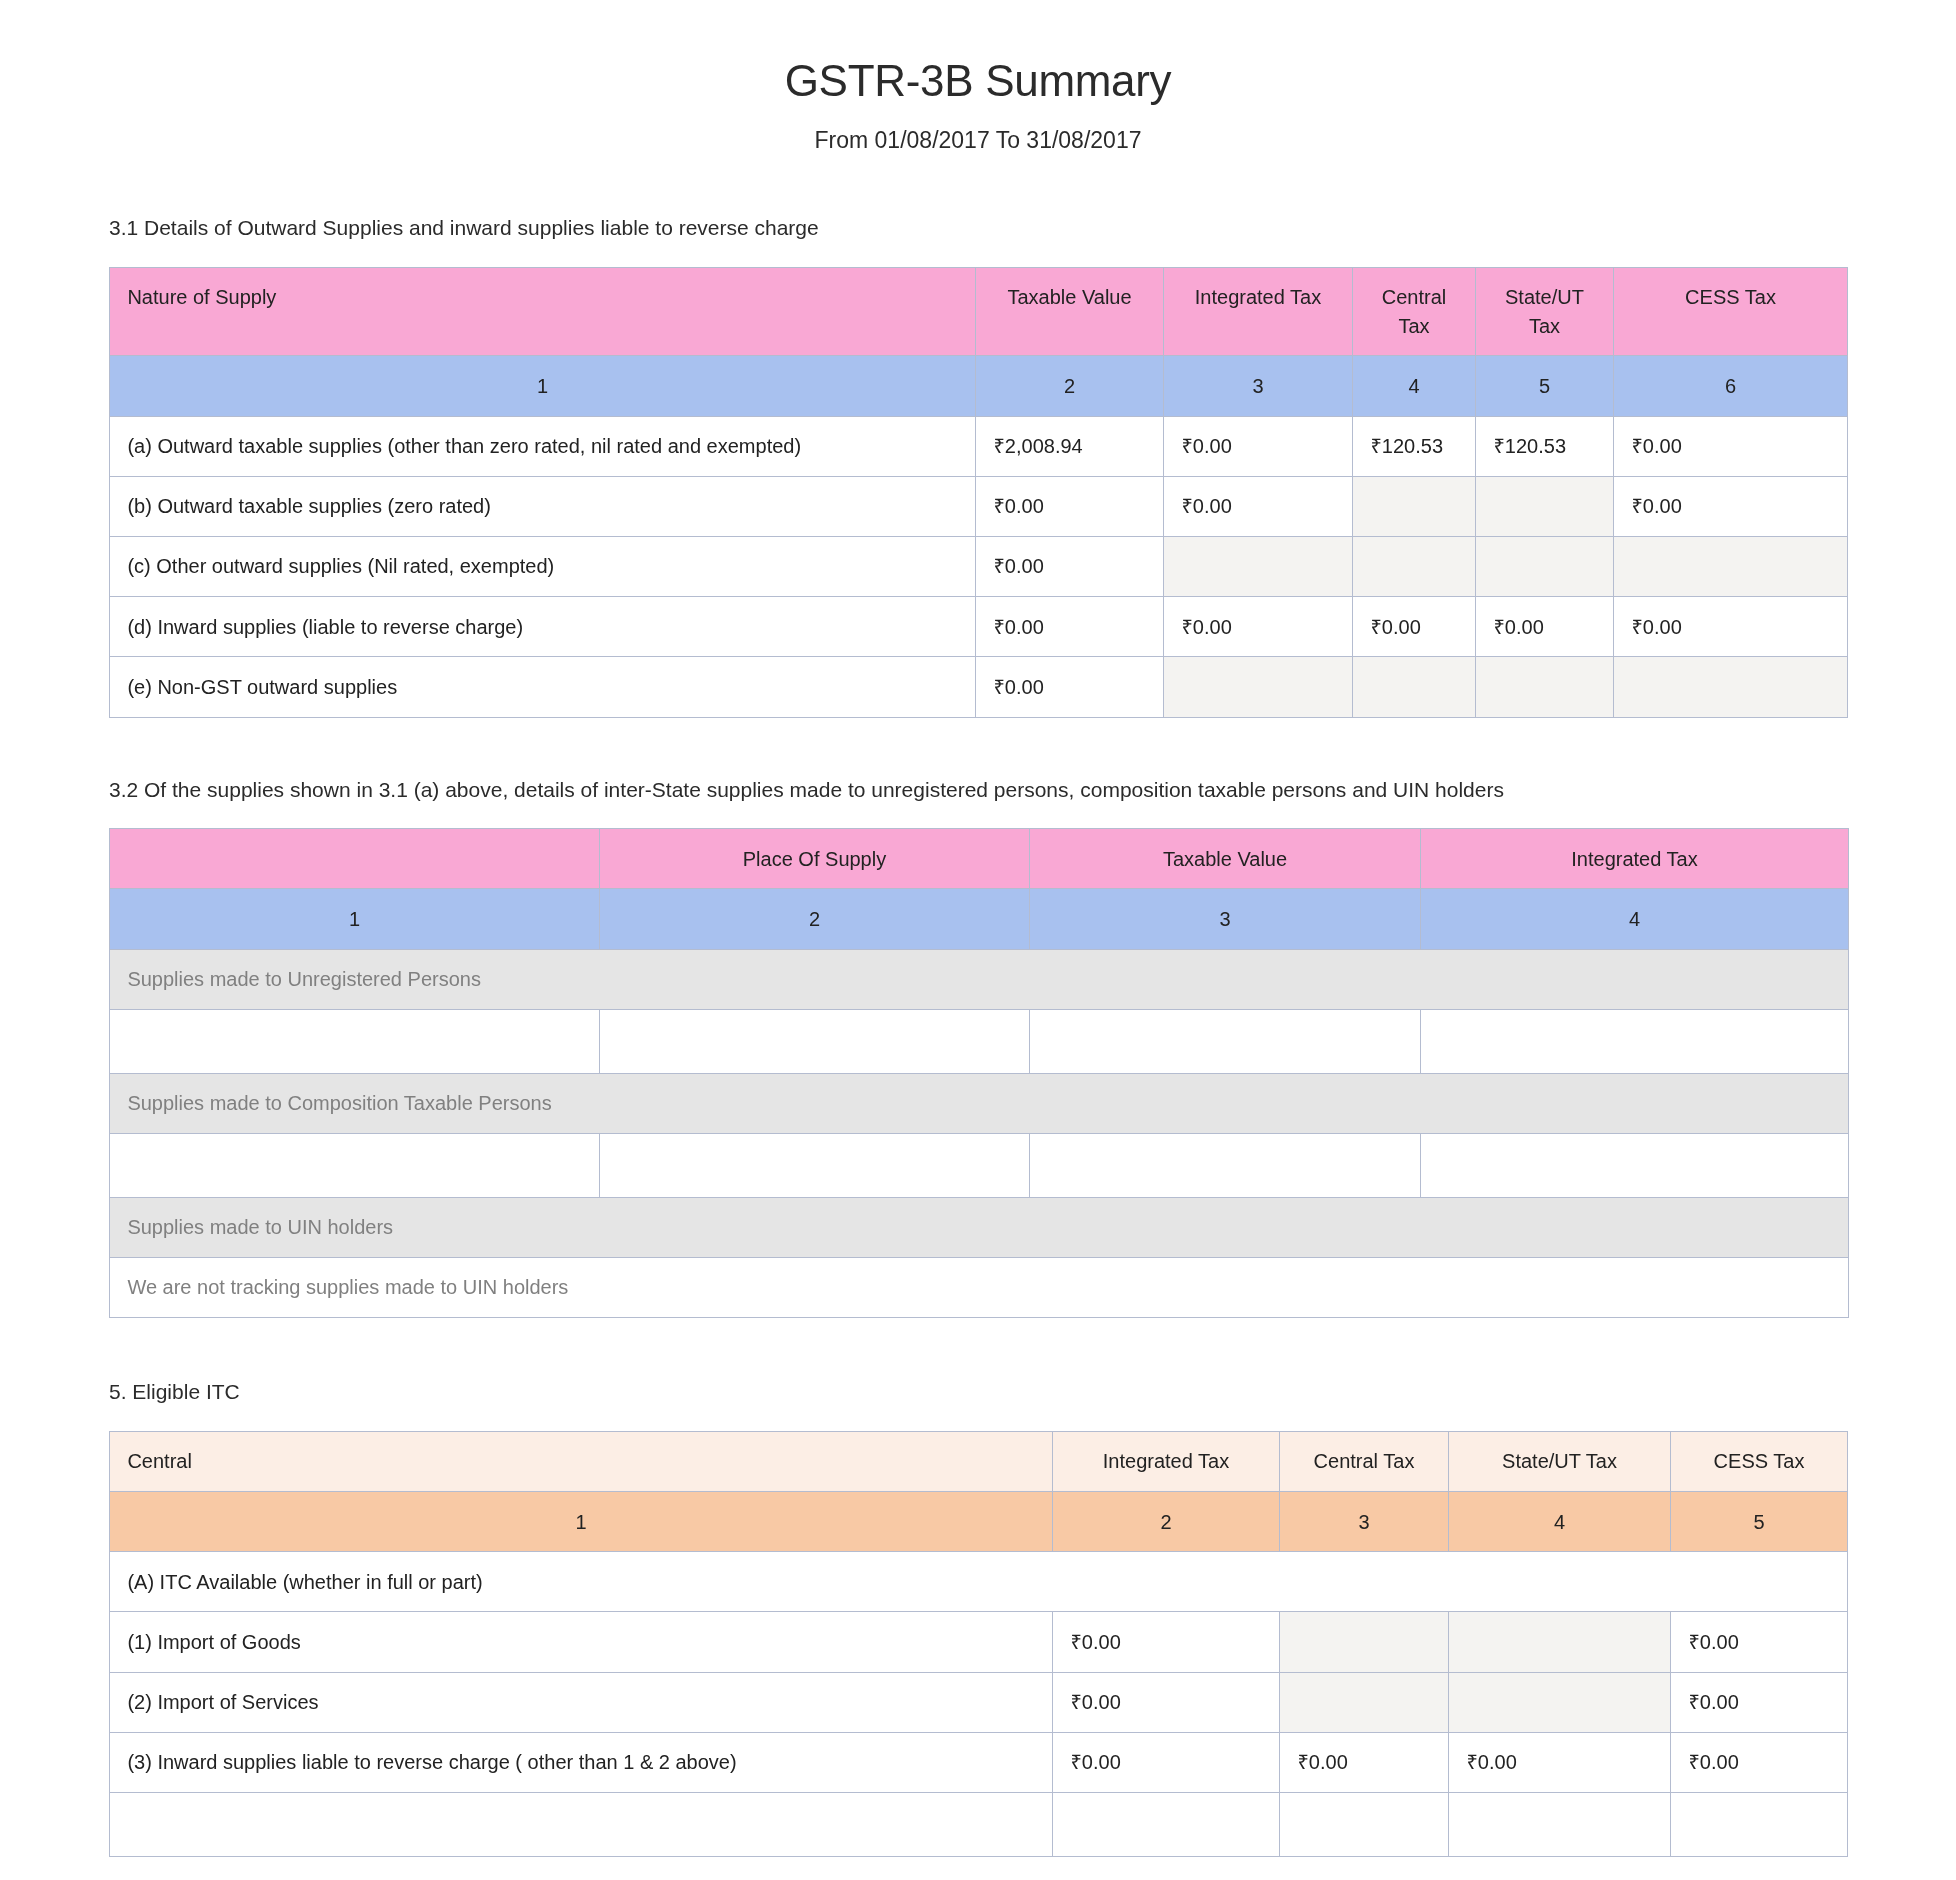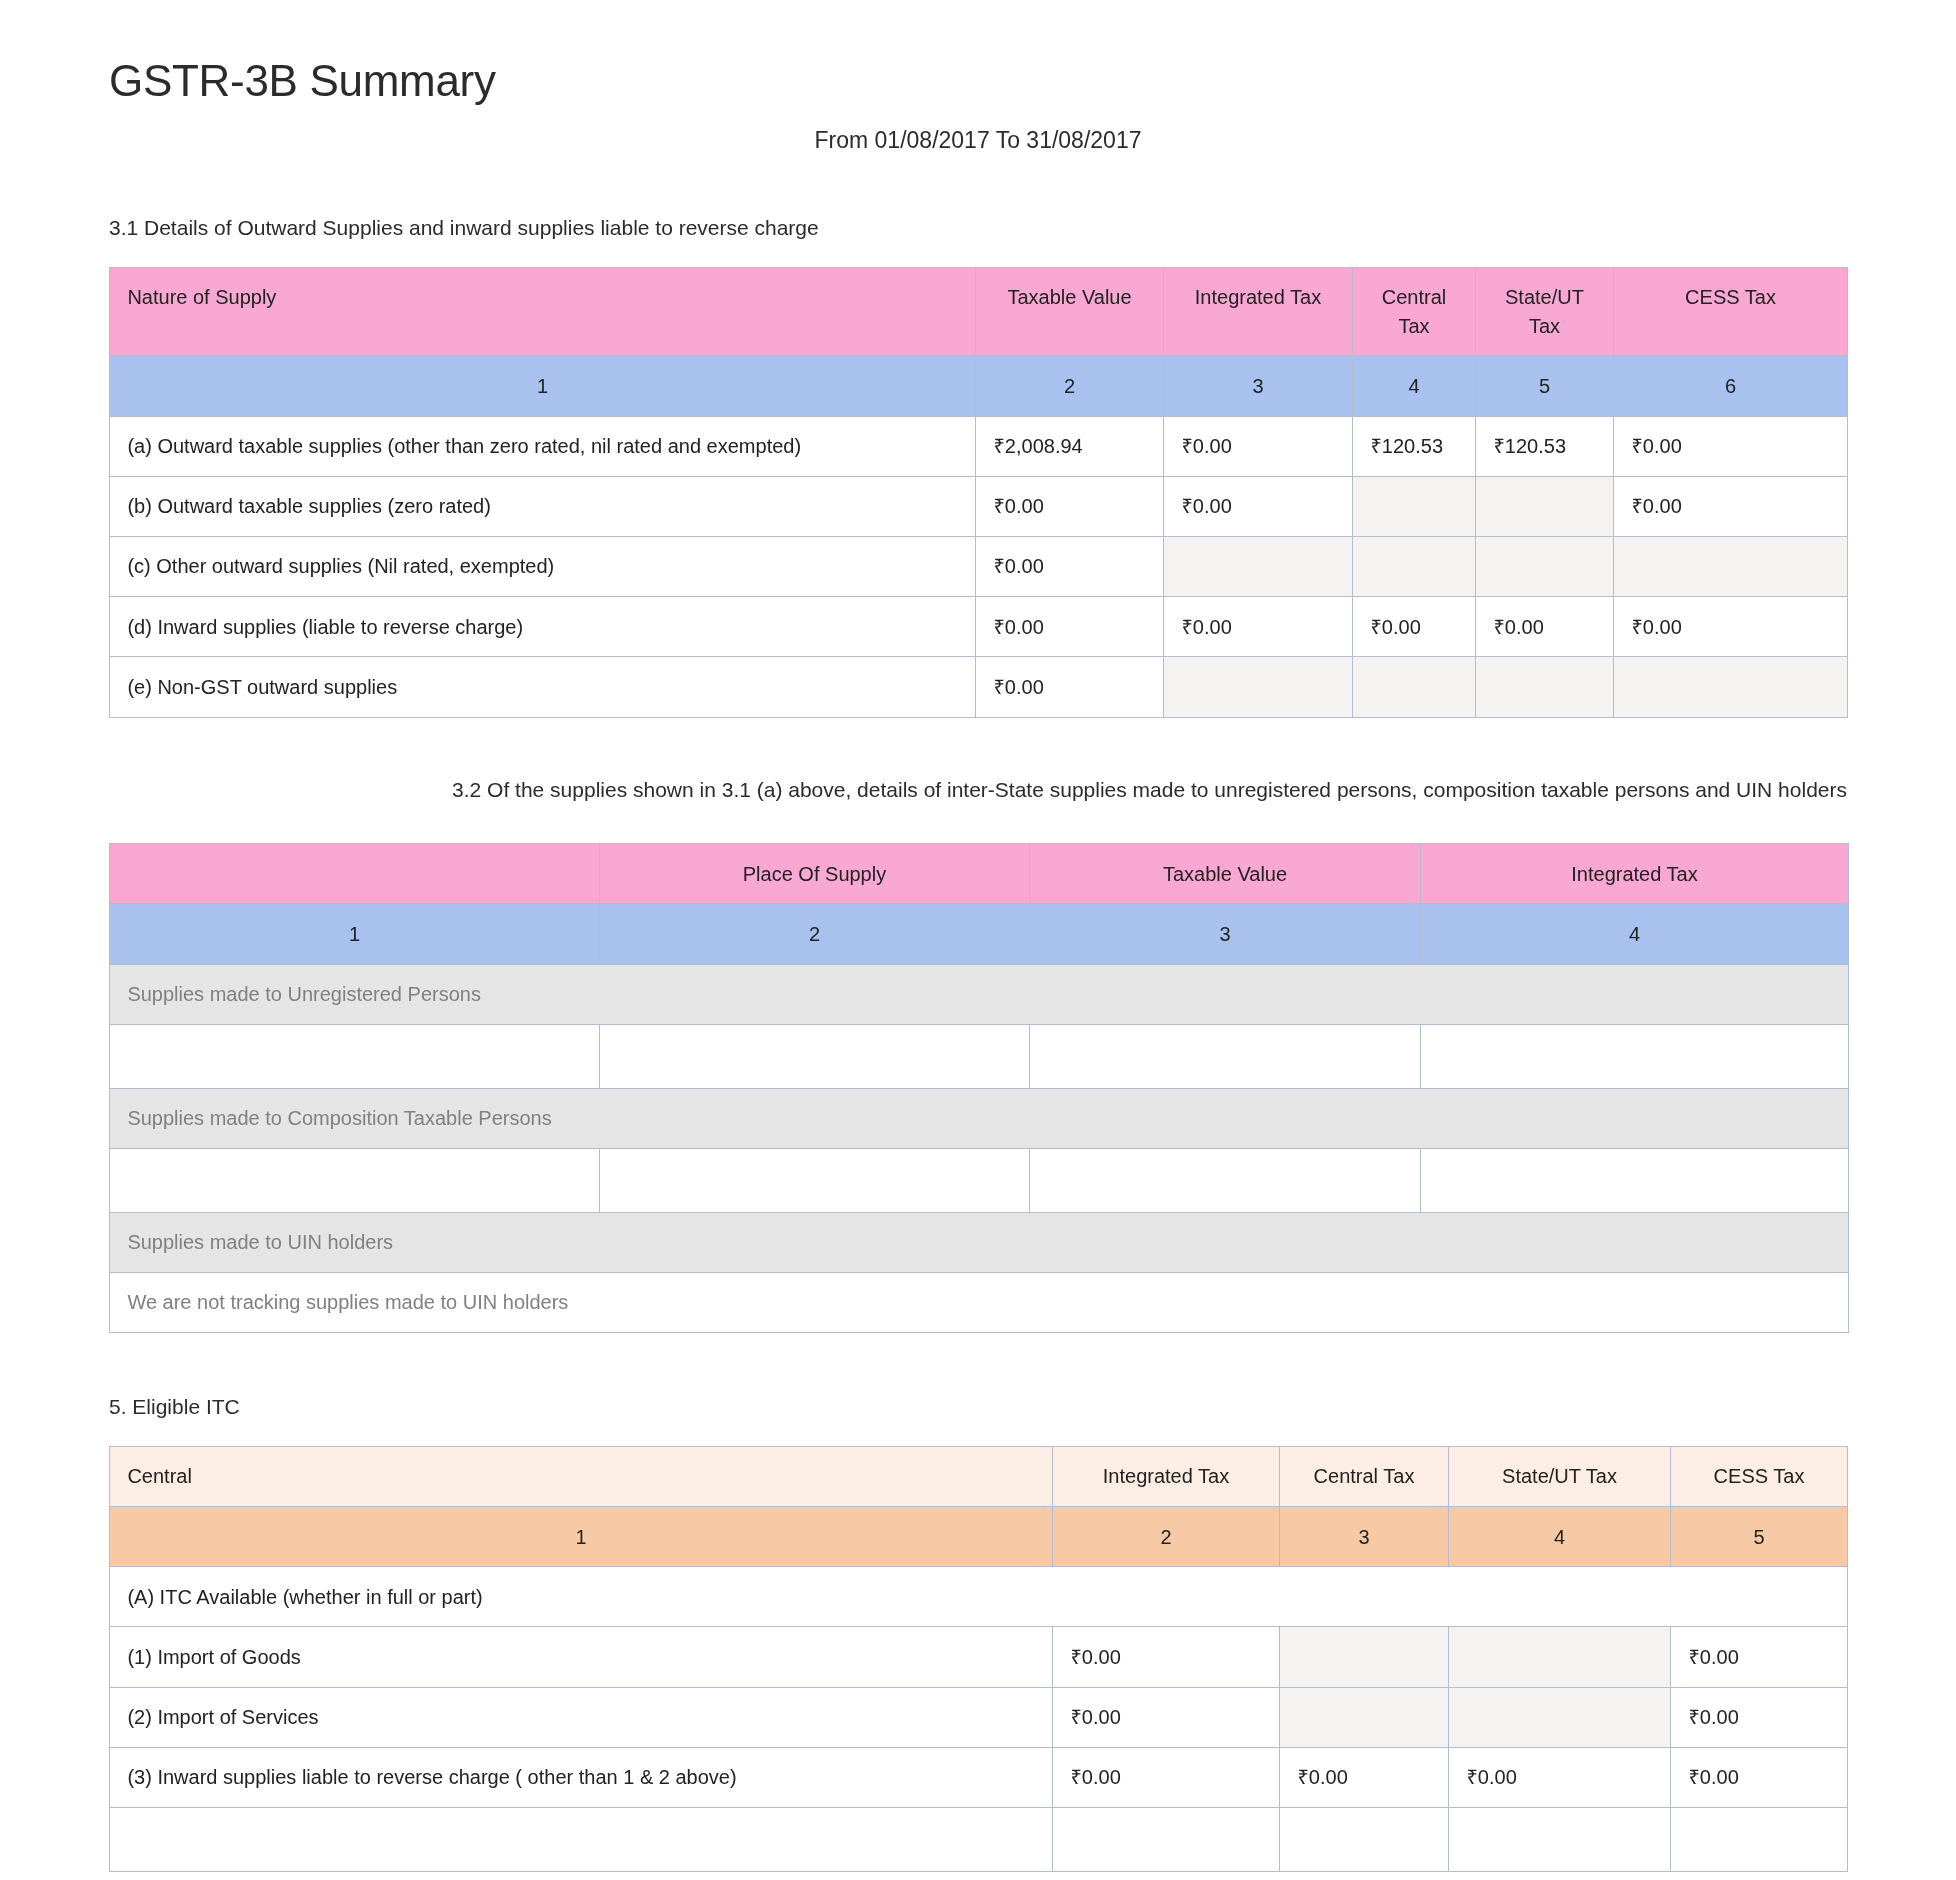--- a/index.html
+++ b/index.html
@@ -16,20 +16,21 @@
     color: #222222;
     -webkit-font-smoothing: antialiased;
   }
   .page {
     width: 1956px;
     padding: 0 109px;
   }
 
   
   .doc-title {
+    text-align: center;
     font-size: 44px;
     font-weight: 400;
     color: #2b2b2b;
     letter-spacing: -0.3px;
     margin: 0;
     padding-top: 56px;
     line-height: 1.15;
   }
   .doc-subtitle {
     text-align: center;
@@ -43,21 +44,21 @@
 
   
   .section-heading {
     font-size: 21px;
     font-weight: 400;
     color: #2b2b2b;
     line-height: 1.32;
     margin: 0;
   }
   #sec31-heading { padding-top: 60px; padding-bottom: 25px; }
-  #sec32-heading { padding-top: 58px; padding-bottom: 40px; text-align: right; }
+  #sec32-heading { padding-top: 58px; padding-bottom: 25px; }
   #sec4-heading  { padding-top: 60px; padding-bottom: 25px; }
 
   
   table.gst {
     width: 1738px;
     border-collapse: collapse;
     table-layout: fixed;
     font-size: 20px;
     color: #222222;
   }

